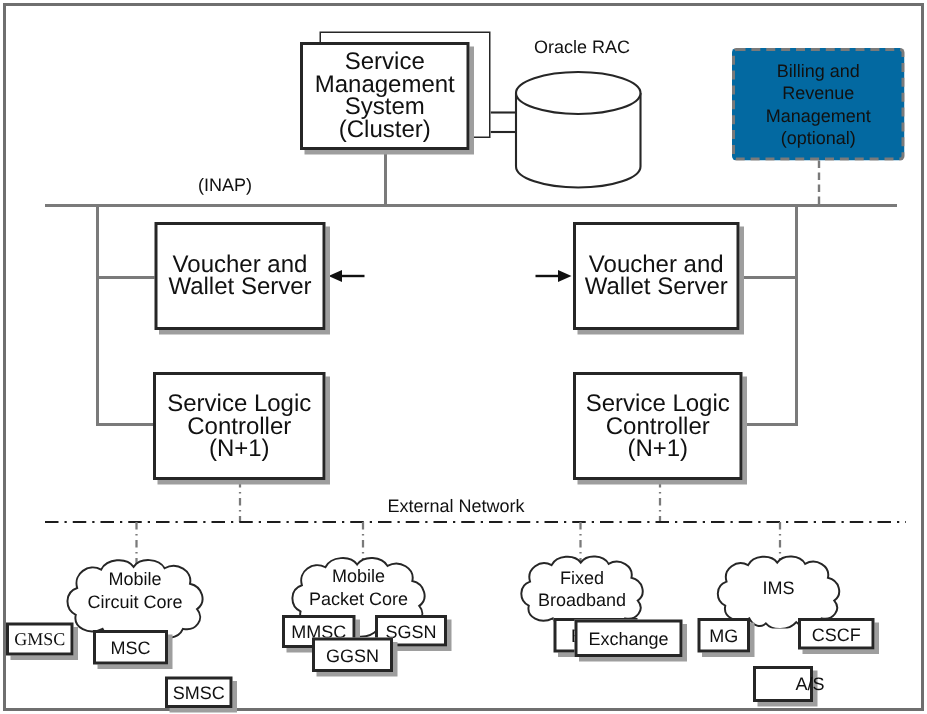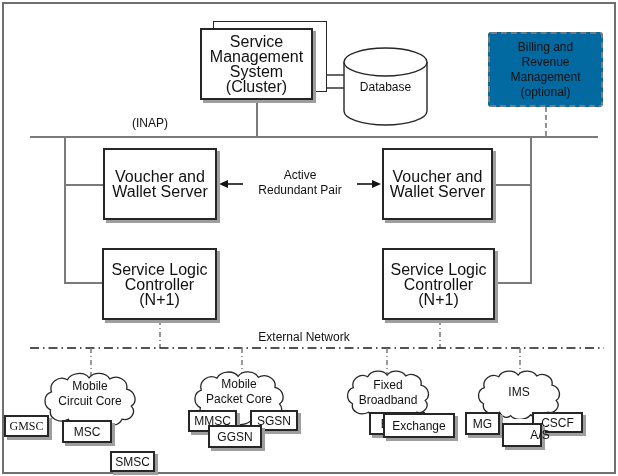--- a/index.html
+++ b/index.html
@@ -110,35 +110,33 @@
 
     <line class="kthin" x1="373" y1="424" x2="383" y2="424"></line>
   </svg>
 
   <div class="backbox" style="left:213px;top:21px;width:114px;height:71px;"></div>
   <div class="node" style="left:200px;top:28px;width:113px;height:72px;">
     <span>Service
 Management
 System (Cluster)</span>
   </div>
-  <div class="label" style="left:344px;top:80px;width:83px;height:15px;">Database</div>
+  <div class="label" style="left:348px;top:24px;width:80px;height:15px;">Oracle RAC</div>
   <div class="billing" style="left:488px;top:32px;width:115px;height:75px;">
     <span>Billing and
 Revenue
 Management
 (optional)</span>
   </div>
   <div class="label" style="left:110px;top:116px;width:80px;height:15px;">(INAP)</div>
 
   <div class="node" style="left:103px;top:148px;width:114px;height:72px;">
     <span>Voucher and
 Wallet Server</span>
   </div>
-  <div class="label" style="left:240px;top:166px;width:120px;height:34px;">Active
-Redundant Pair</div>
   <div class="node" style="left:382px;top:148px;width:111px;height:72px;">
     <span>Voucher and
 Wallet Server</span>
   </div>
   <div class="node" style="left:102px;top:248px;width:115px;height:72px;">
     <span>Service Logic
 Controller (N+1)</span>
   </div>
   <div class="node" style="left:382px;top:248px;width:113px;height:72px;">
     <span>Service Logic
@@ -181,16 +179,16 @@
   <div class="smallbox" style="left:383px;top:413px;width:72px;height:25px;">
     <span>Exchange</span>
   </div>
 
   <div class="smallbox" style="left:465px;top:412px;width:35px;height:23px;">
     <span>MG</span>
   </div>
   <div class="smallbox" style="left:532px;top:412px;width:51px;height:21px;">
     <span>CSCF</span>
   </div>
-  <div class="smallbox" style="left:502px;top:423px;width:33px;height:24px;padding-left:36px;">
+  <div class="smallbox" style="left:502px;top:444px;width:33px;height:24px;padding-left:36px;">
     <span>A/S</span>
   </div>
 </div>
 
 </body></html>

